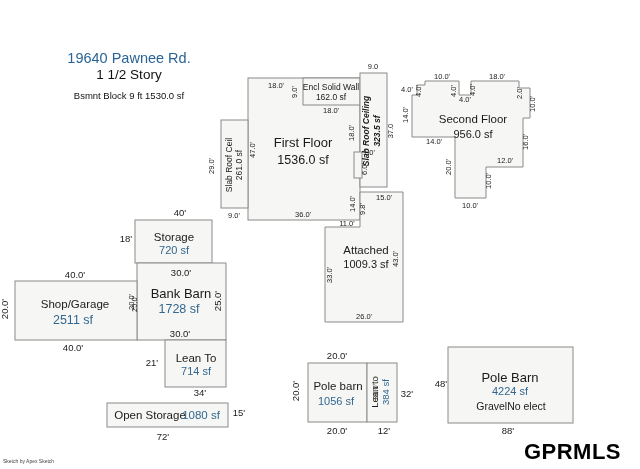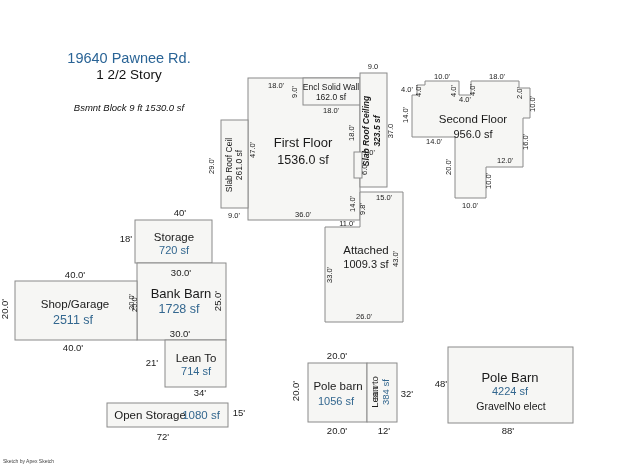--- a/index.html
+++ b/index.html
@@ -1,21 +1,21 @@
 <!DOCTYPE html>
 <html><head>
 <meta charset="utf-8">
 <style>
   html,body{margin:0;padding:0;background:#fff;}
   .canvas{position:relative;width:624px;height:469px;background:#ffffff;overflow:hidden;
           font-family:"Liberation Sans",sans-serif;}
   .hdr{position:absolute;left:56px;top:50px;width:146px;text-align:center;}
   .hdr .addr{font-size:14.5px;color:#2a6496;}
   .hdr .story{font-size:13.5px;color:#111;margin-top:1px;}
-  .hdr .bsmnt{font-size:9.5px;color:#111;margin-top:20px;font-style:italic;}
+  .hdr .bsmnt{font-size:9.5px;color:#111;margin-top:8px;}
   svg{position:absolute;left:0;top:0;}
   .shape{fill:#f6f6f4;stroke:#8a8a8a;stroke-width:1;}
   text{fill:#1a1a1a;}
   .dim{font-size:7.5px;}
   .dimL{font-size:9.5px;}
   .nameS{font-size:8.5px;}
   .name{font-size:11.5px;}
   .nameB{font-size:13px;}
   .sfv{fill:#33678f;}
   .sfB{font-size:12.5px;}
@@ -25,21 +25,21 @@
   .credit{position:absolute;left:3px;bottom:5px;font-size:5px;color:#444;}
   .wm{position:absolute;right:3px;bottom:4px;font-size:22px;font-weight:bold;color:#000;letter-spacing:0.5px;}
 </style>
 </head>
 <body>
 
 <div class="canvas">
 
   <div class="hdr">
     <div class="addr">19640 Pawnee Rd.</div>
-    <div class="story">1 2/2 Story</div>
+    <div class="story">1 1/2 Story</div>
     <div class="bsmnt">Bsmnt Block 9 ft 1530.0 sf</div>
   </div>
 
   <svg width="640" height="469" viewBox="0 0 640 469">
 
     <rect class="shape" x="248" y="78" width="112" height="142"></rect>
     <rect class="shape" x="303" y="78" width="57" height="27"></rect>
     <rect class="shape" x="221" y="120" width="27" height="88"></rect>
     <rect class="shape" x="360" y="73" width="27" height="114"></rect>
     <rect class="shape" x="354" y="152" width="8" height="26"></rect>
@@ -147,13 +147,14 @@
     <text class="dimL" x="407" y="397" text-anchor="middle">32'</text>
 
     <text class="dimL" x="441" y="387" text-anchor="middle">48'</text>
     <text class="nameB" x="510" y="382" text-anchor="middle">Pole Barn</text>
     <text class="sfM sfv" x="510" y="395" text-anchor="middle">4224 sf</text>
     <text class="note" x="511" y="410" text-anchor="middle">GravelNo elect</text>
     <text class="dimL" x="508" y="434" text-anchor="middle">88'</text>
   </svg>
 
   <div class="credit">Sketch by Apex Sketch</div>
+  <div class="wm">GPRMLS</div>
 </div>
 
 </body></html>

